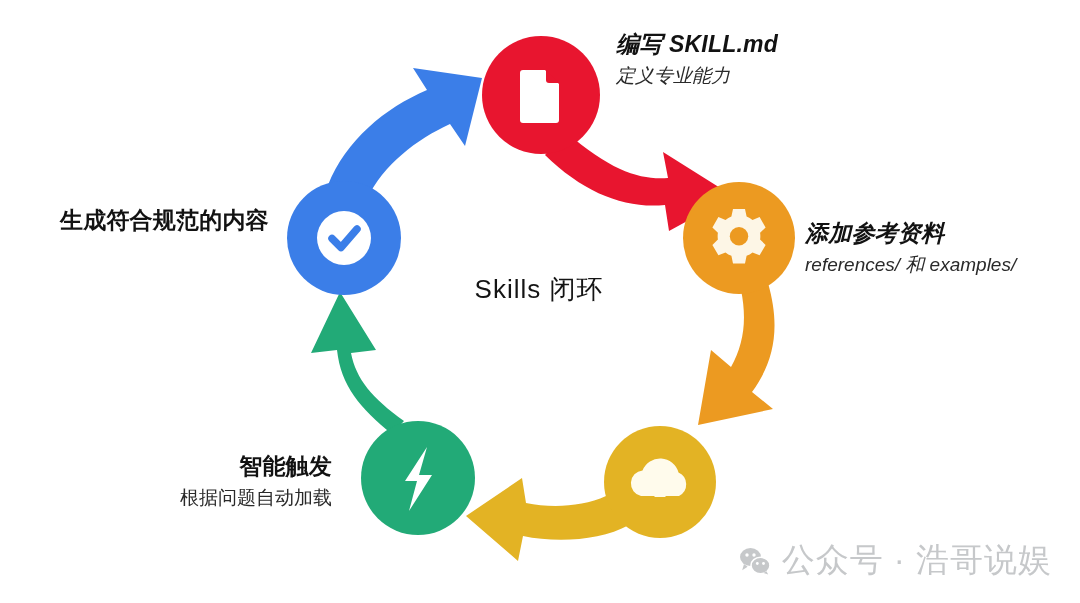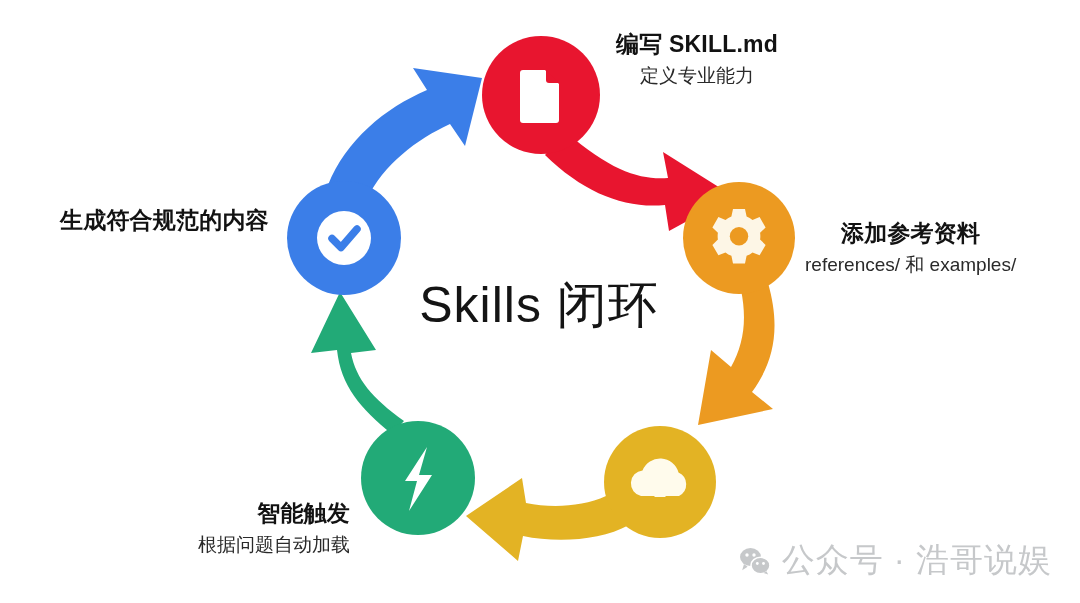--- a/index.html
+++ b/index.html
@@ -39,38 +39,38 @@
     letter-spacing: 0.2px;
     display: block;
   }
   .label .sub {
     font-weight: normal;
     color: #2a2a2a;
     font-size: 19px;
     display: block;
     margin-top: 5px;
   }
-  .label.align-left  { text-align: center; }
+  .label.align-left  { text-align: left; font-style: italic; }
   .label.align-right { text-align: right; }
 
   
   #label-write      { left: 616px; top: 30px;  }
   #label-reference  { left: 805px; top: 205px; margin-top: 14px; }
   #label-commit     { left: 740px; top: 452px; }
-  #label-trigger    { left: 198px; top: 452px; margin-top: 47px; }
+  #label-trigger    { left: 180px; top: 452px; }
   #label-generate   { left: 60px;  top: 206px; }
 
   
   #center-title {
     position: absolute;
     left: 0;
     top: 272px;
     width: 1080px;
     text-align: center;
-    font-size: 50px;
+    font-size: 26px;
     color: #141414;
     letter-spacing: 1px;
   }
   #center-title .center-inner {
     position: relative;
     left: -1px;
   }
 
   
   #watermark {

